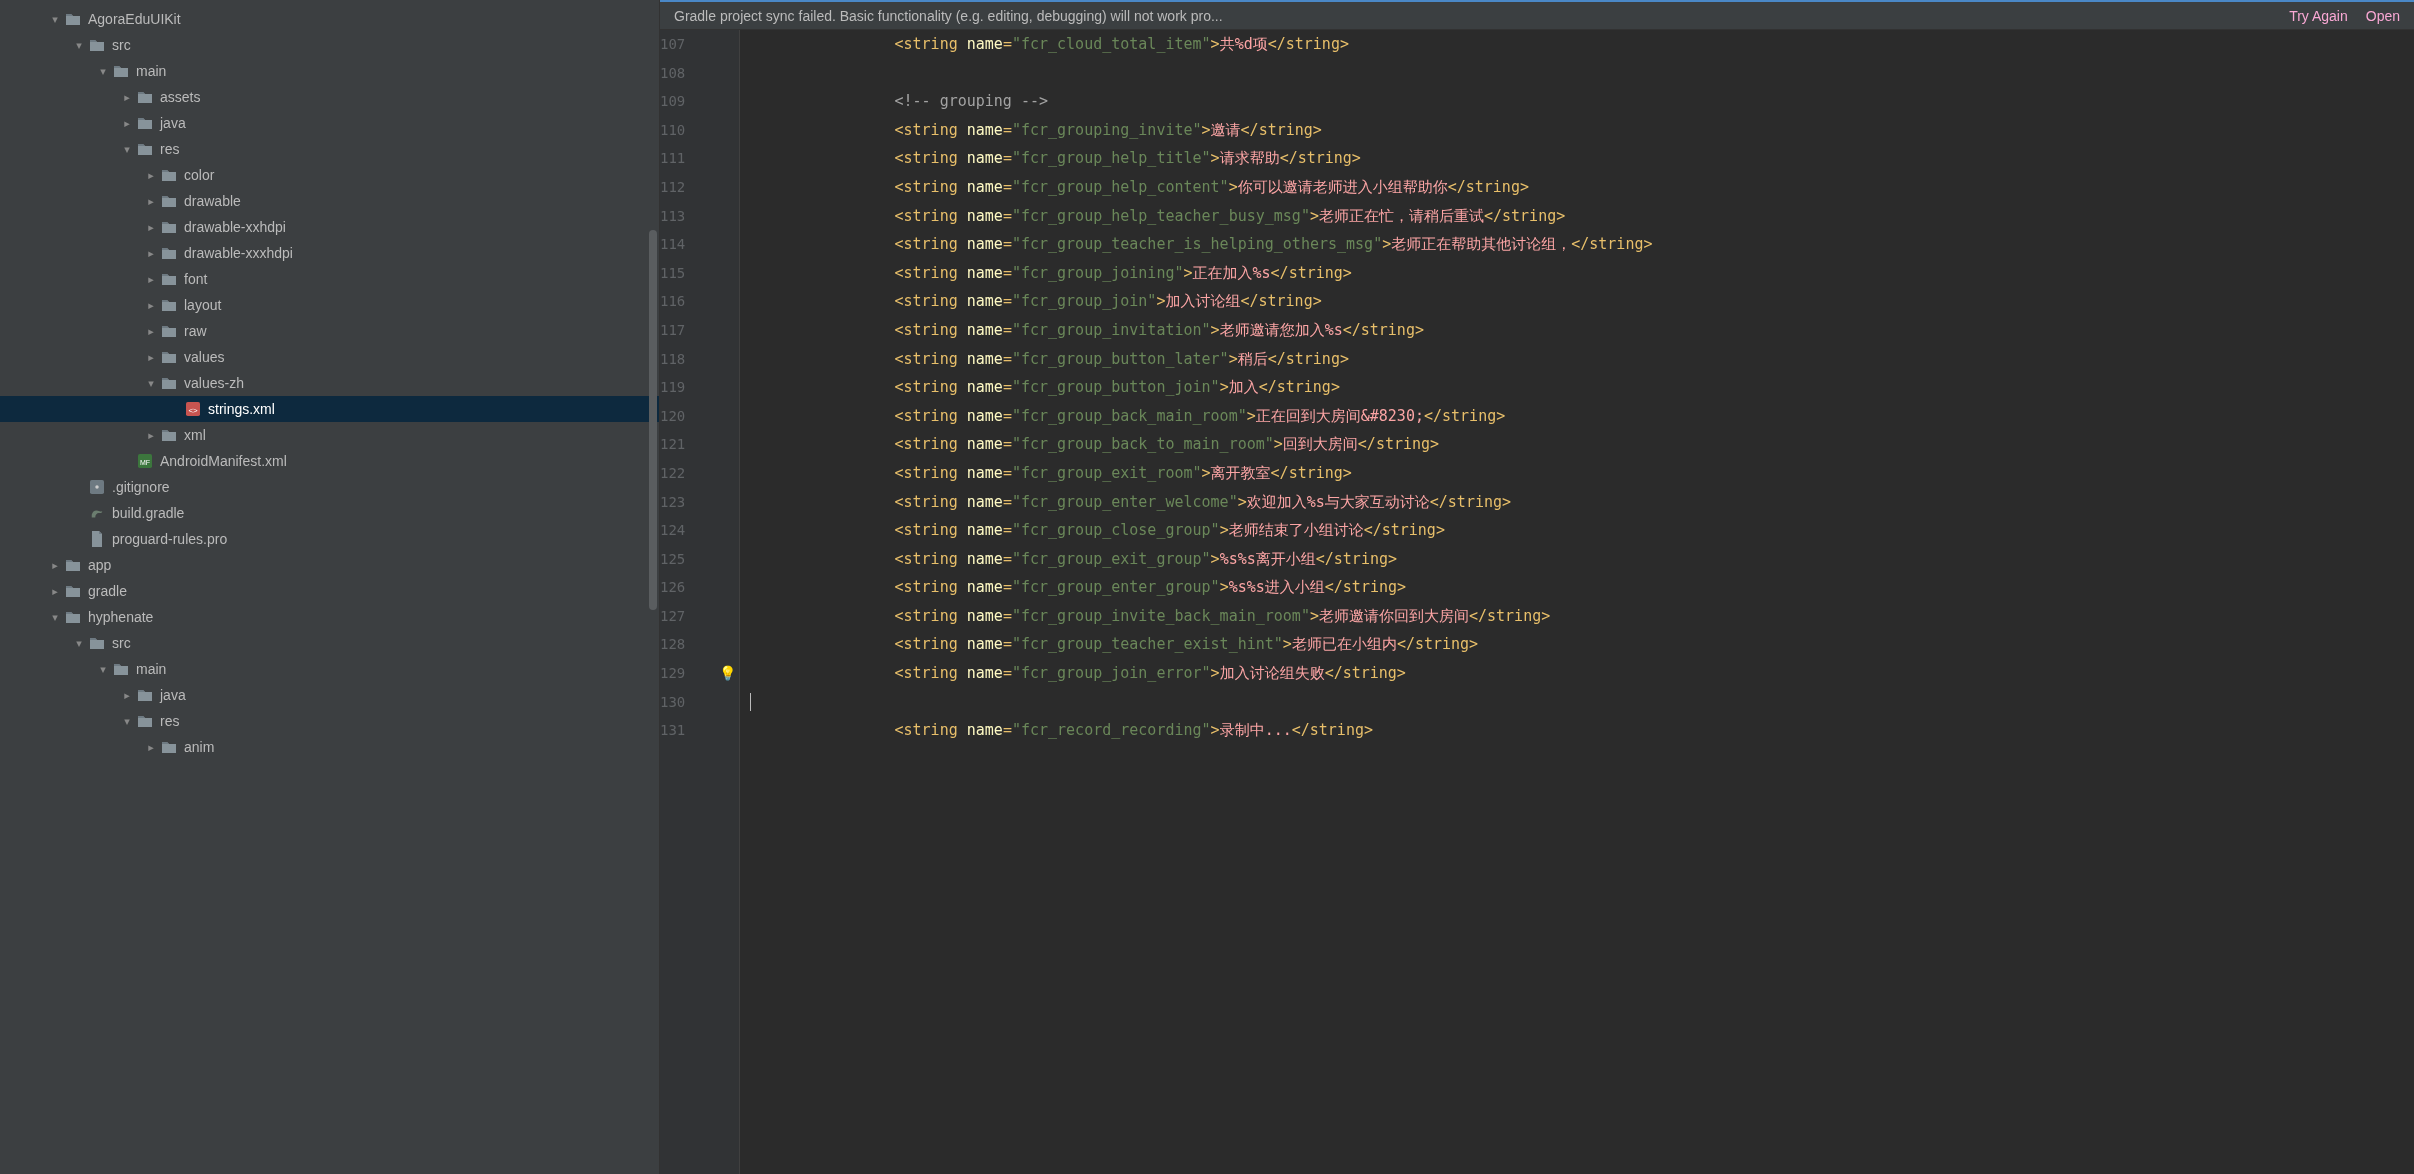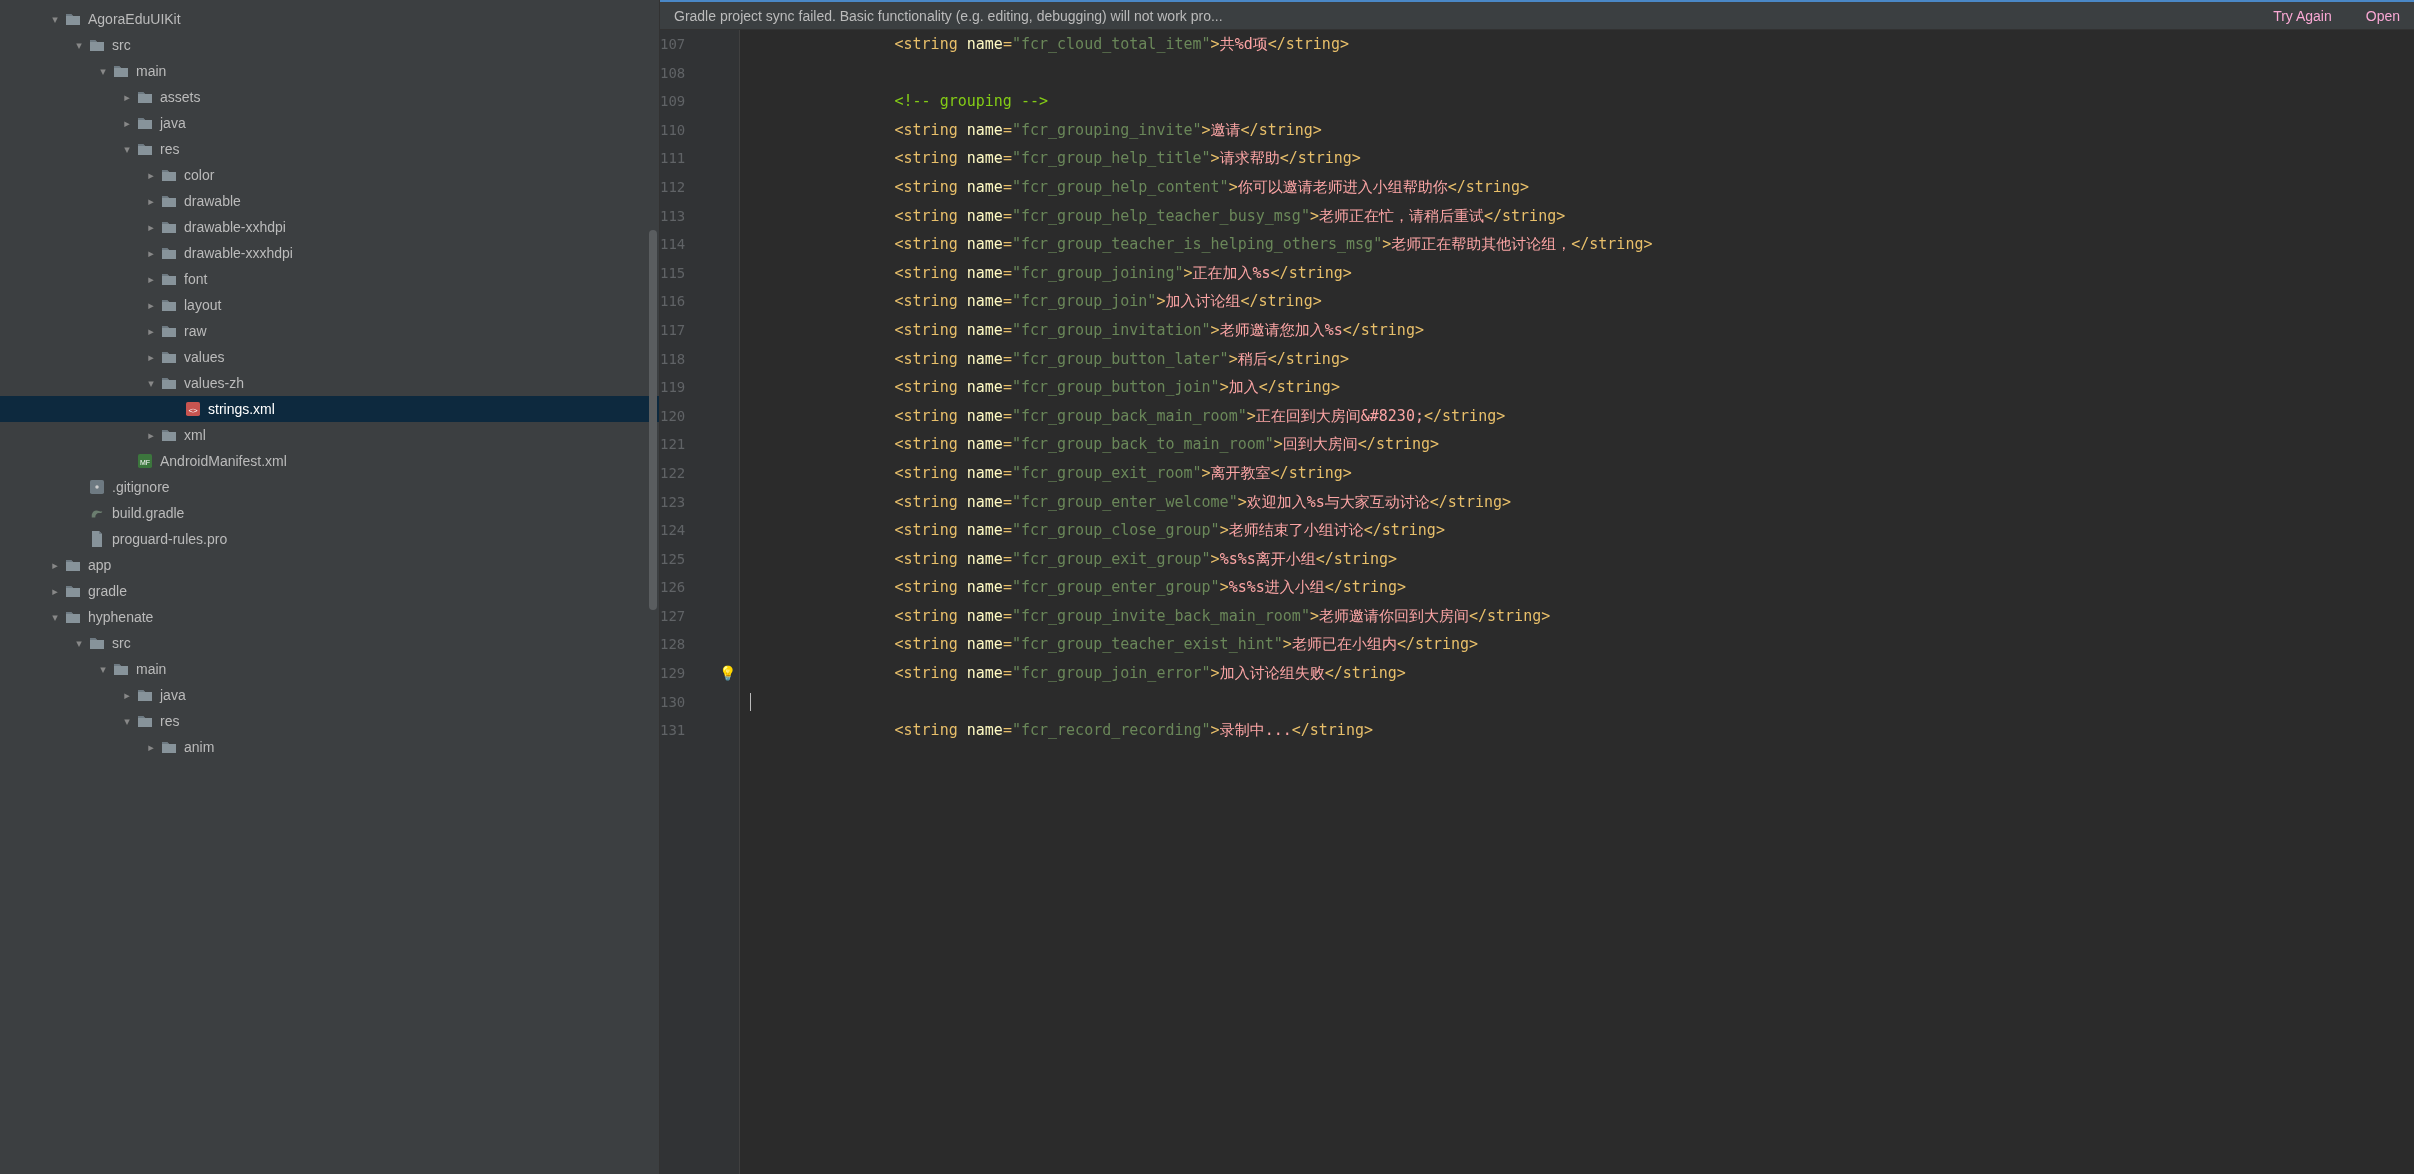--- a/index.html
+++ b/index.html
@@ -72,21 +72,21 @@
   background: #3b3f41;
   height: 30px;
   display: flex;
   align-items: center;
   padding: 0 14px;
   border-bottom: 1px solid #323232;
   border-top: 2px solid #4a88c7;
   font-family: -apple-system, "Segoe UI", sans-serif;
   font-size: 14px;
   color: #bbbbbb;
-  gap: 34px;
+  gap: 18px;
   white-space: nowrap;
 }
 .banner .msg { flex: 1; overflow: hidden; text-overflow: ellipsis; }
 .banner .link { color: #f9a8d4; cursor: pointer; }
 .editor { flex: 1; display: flex; overflow: hidden; background: #2b2b2b; }
 .gutter {
   width: 80px;
   background: #313335;
   text-align: left;
   padding-right: 22px;
@@ -95,21 +95,21 @@
   font-size: 14px;
   position: relative;
 }
 .gutter .ln { height: 28.6px; line-height: 28.6px; }
 .code { flex: 1; padding-left: 10px; font-size: 15px; overflow: hidden;}
 .code-line { height: 28.6px; line-height: 28.6px; white-space: pre; }
 .cl-tag { color: #e8bf6a; }
 .cl-attr { color: #fef9c3; }
 .cl-str { color: #6a8759; }
 .cl-txt { color: #fca5a5; }
-.cl-cmt { color: #84cc16; }
+.cl-cmt { color: #a3a3a3; }
 .bulb {
   position: absolute;
   right: 2px;
   color: #f0a732;
   font-size: 14px;
 }
 .cursor {
   display: inline-block;
   width: 1px;
   height: 18px;

